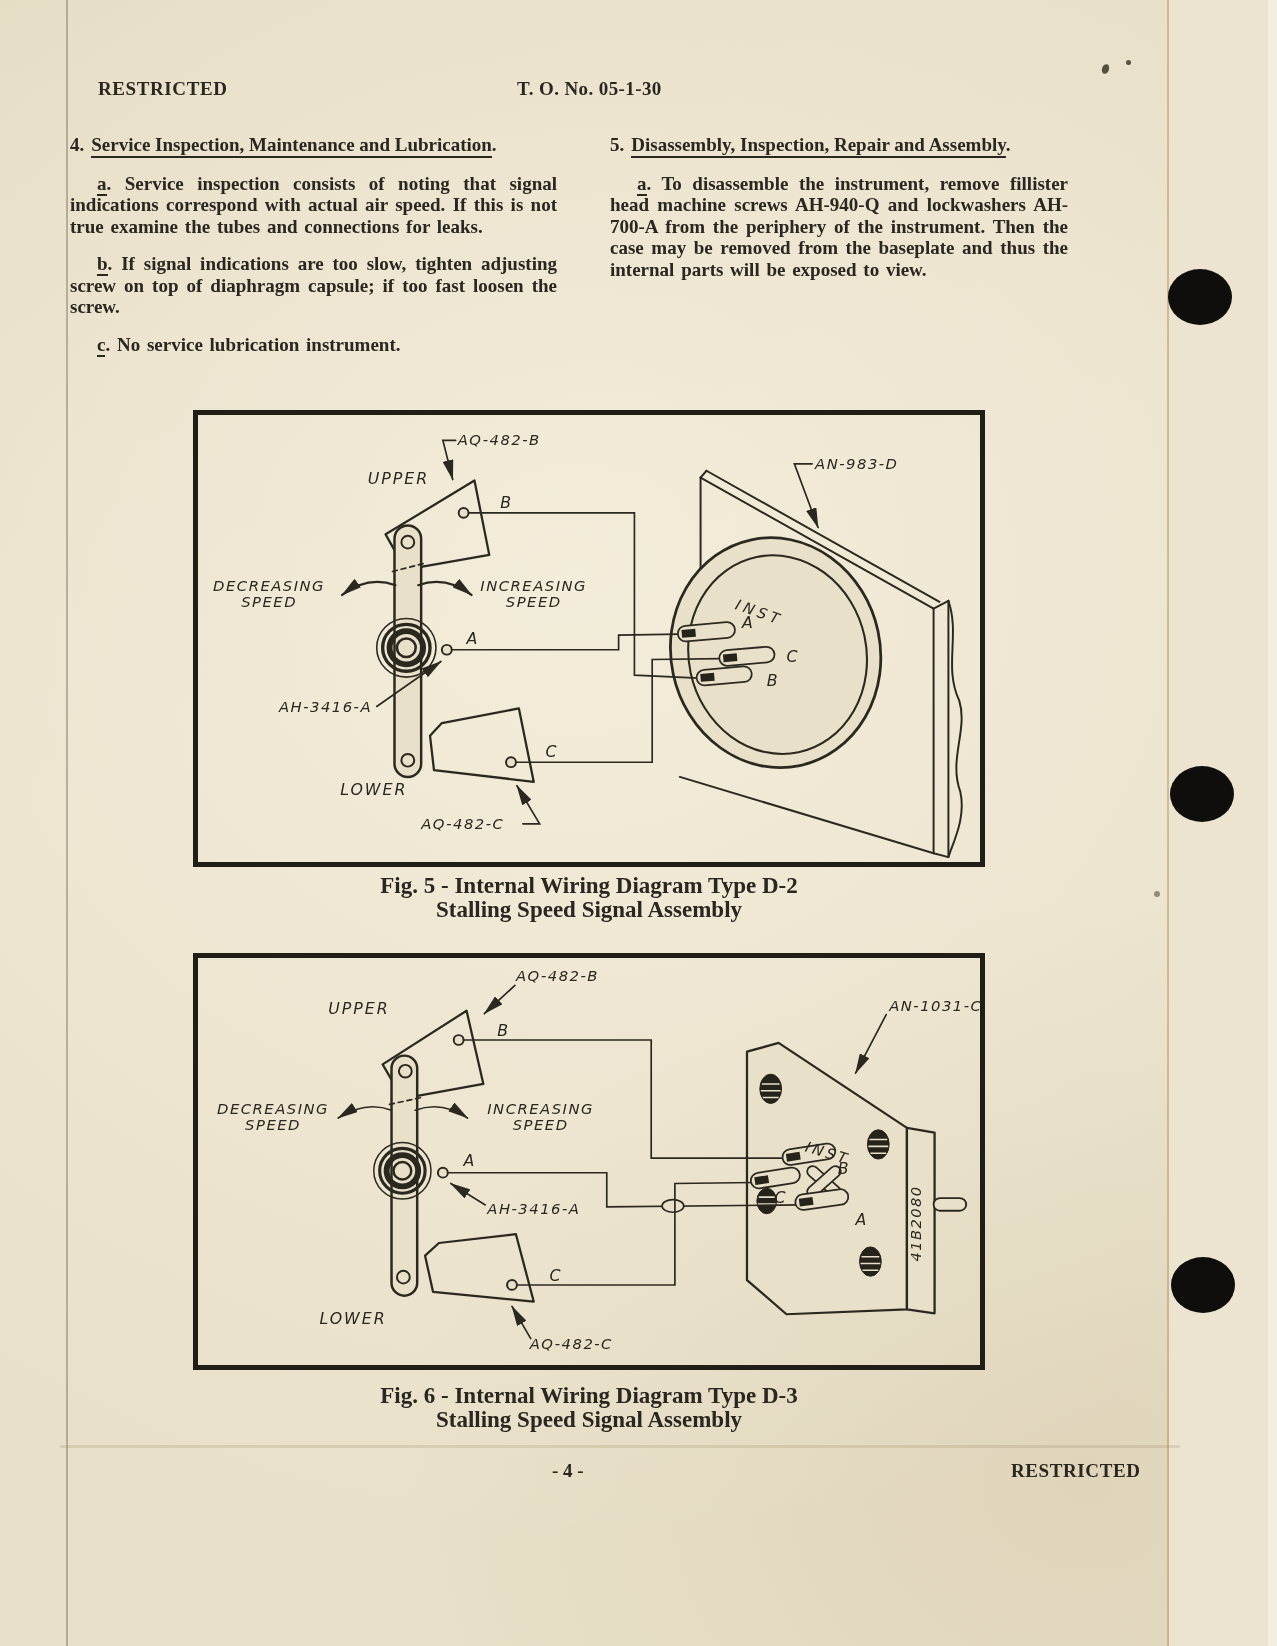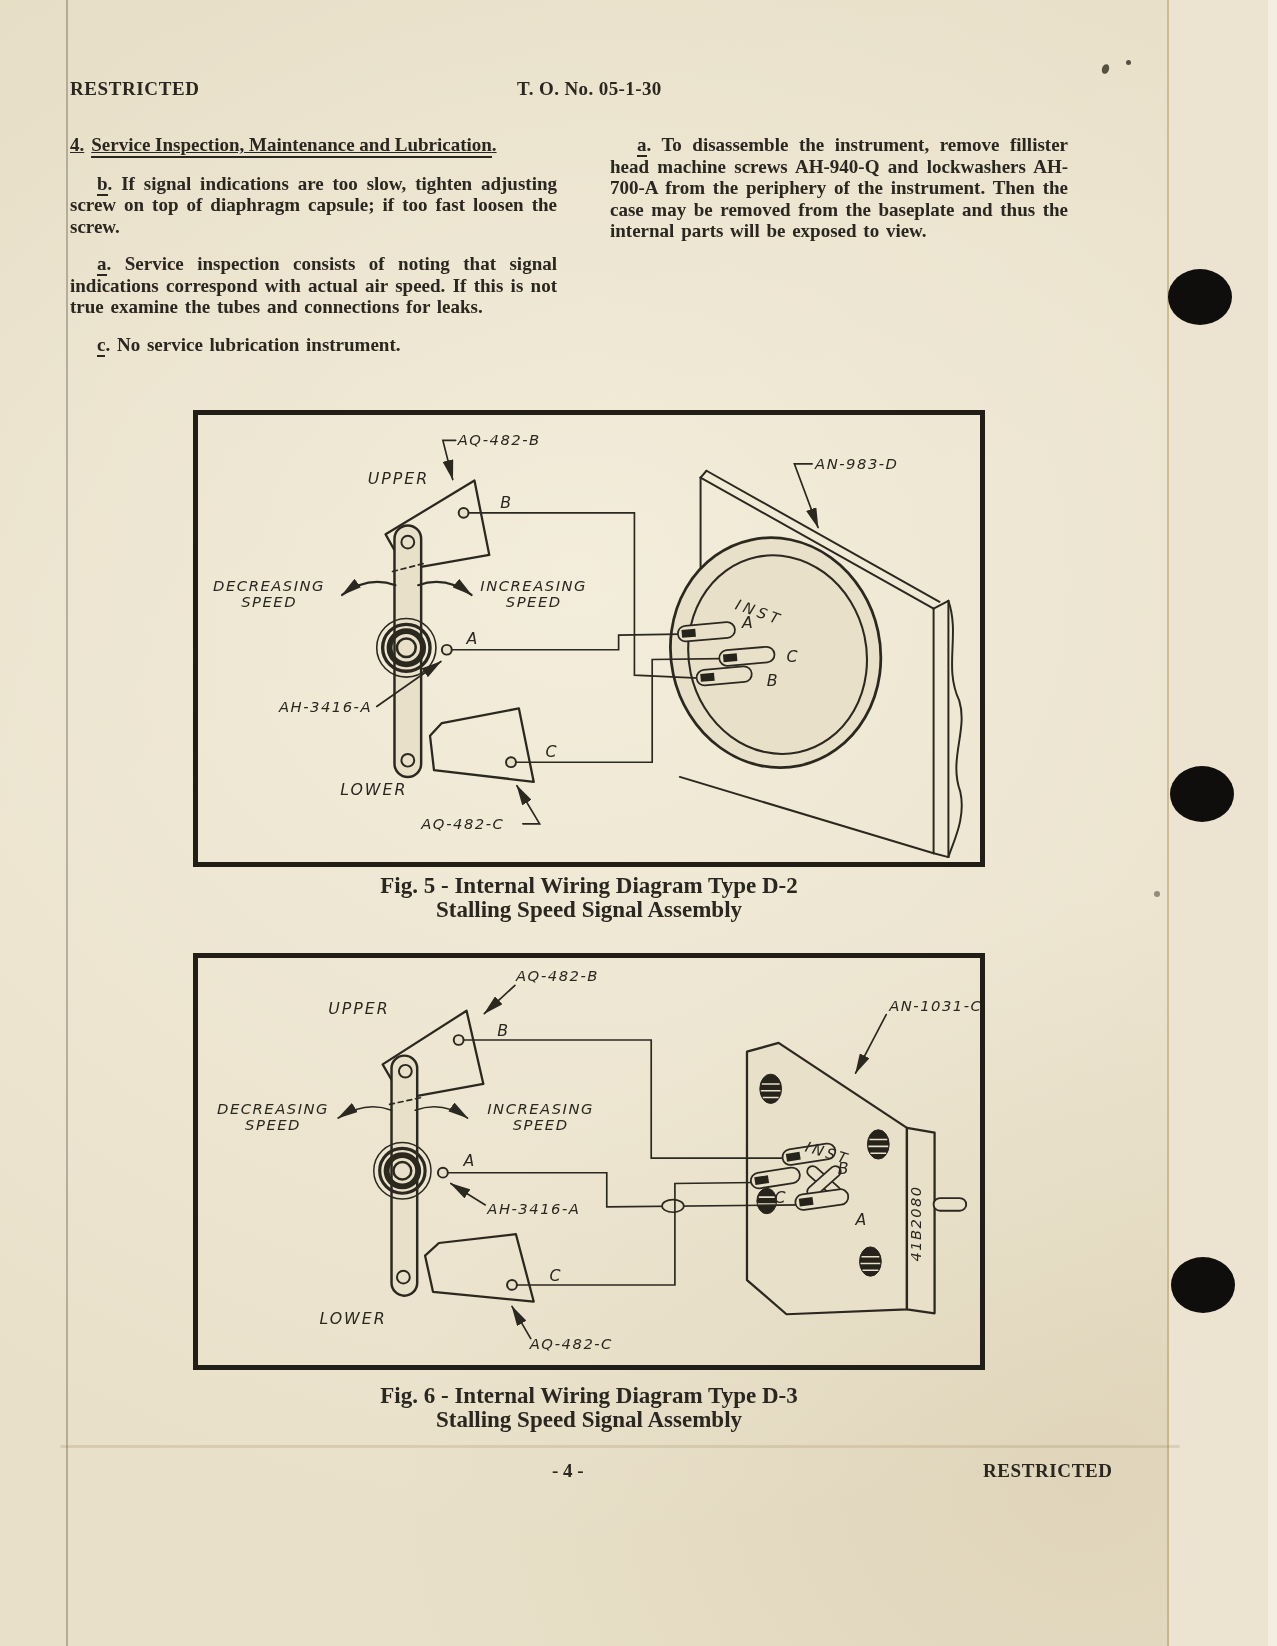--- a/index.html
+++ b/index.html
@@ -16,26 +16,26 @@
   .abs{position:absolute;}
   
   .edge-left{left:66px;top:0;width:2px;height:1646px;background:rgba(95,88,74,0.38);}
   .edge-right-line{left:1167px;top:0;width:2px;height:1646px;background:rgba(178,156,95,0.55);}
   .edge-right-strip{left:1169px;top:0;width:108px;height:1646px;background:#ece4d1;}
   .edge-right-white{left:1268px;top:0;width:9px;height:1646px;background:#f3eedf;}
   .crease{left:60px;top:1445px;width:1120px;height:3px;background:rgba(140,118,66,0.18);border-radius:2px;}
   .punch{width:64px;height:56px;background:#0f0e0c;border-radius:50%;}
   .speck{background:#55503f;border-radius:50%;}
   
-  .classif{font-weight:bold;font-size:19px;letter-spacing:0.6px;}
+  .classif{font-weight:bold;font-size:19px;letter-spacing:0.6px;margin-left:28px;}
   .docnum{font-weight:bold;font-size:19px;letter-spacing:0.4px;}
   .pgnum{font-weight:bold;font-size:19px;}
   
   .col{line-height:21.5px;font-size:19px;font-weight:bold;text-align:justify;}
-  .heading{margin:0 0 17px 0;font-size:19px;white-space:nowrap;text-decoration:underline;}
+  .heading{margin:0 0 17px 0;font-size:19px;white-space:nowrap;}
   .hnum{margin-right:7px;}
   .hunder{border-bottom:2px solid #2a2620;padding-bottom:1px;}
   .body-para{margin:0 0 16px 0;text-indent:27px;word-spacing:2px;}
   .plabel{border-bottom:2px solid #2a2620;}
   
   .figbox{border:5px solid #211e17;box-sizing:border-box;background:transparent;}
   .figcap{text-align:center;font-weight:bold;font-size:23px;line-height:24px;}
   
   .ln{fill:none;stroke:#2b2820;stroke-width:2;stroke-linecap:round;stroke-linejoin:round;}
   .lnthin{fill:none;stroke:#2b2820;stroke-width:1.7;stroke-linecap:round;}
@@ -59,26 +59,27 @@
 <div class="abs punch" style="left:1171px;top:1257px;"></div>
 <div class="abs speck" style="left:1102px;top:64px;width:7px;height:10px;transform:rotate(20deg);"></div>
 <div class="abs speck" style="left:1126px;top:60px;width:5px;height:5px;"></div>
 <div class="abs speck" style="left:1154px;top:891px;width:6px;height:6px;opacity:0.6;"></div>
 
 <div class="abs classif" style="left:70px;top:78px;">RESTRICTED</div>
 <div class="abs docnum" style="left:517px;top:78px;">T. O. No. 05-1-30</div>
 
 <div class="abs col" style="left:70px;top:134px;width:487px;">
   <p class="heading"><span class="hnum">4.</span><span class="hunder">Service Inspection, Maintenance and Lubrication</span><span>.</span></p>
+  <p class="body-para"><span class="plabel">a</span><span>. Service inspection consists of noting that signal indications correspond with actual air speed. If this is not true examine the tubes and connections for leaks.</span></p>
   <p class="body-para"><span class="plabel">b</span><span>. If signal indications are too slow, tighten adjusting screw on top of diaphragm capsule; if too fast loosen the screw.</span></p>
-  <p class="body-para"><span class="plabel">a</span><span>. Service inspection consists of noting that signal indications correspond with actual air speed. If this is not true examine the tubes and connections for leaks.</span></p>
   <p class="body-para"><span class="plabel">c</span><span>. No service lubrication instrument.</span></p>
 </div>
 
 <div class="abs col" style="left:610px;top:134px;width:458px;">
+  <p class="heading"><span class="hnum">5.</span><span class="hunder">Disassembly, Inspection, Repair and Assembly</span><span>.</span></p>
   <p class="body-para"><span class="plabel">a</span><span>. To disassemble the instrument, remove fillister head machine screws AH-940-Q and lockwashers AH-700-A from the periphery of the instrument. Then the case may be removed from the baseplate and thus the internal parts will be exposed to view.</span></p>
 </div>
 
 <div class="abs figbox" style="left:193px;top:410px;width:792px;height:457px;">
 <svg width="782" height="447" viewBox="0 0 792 457" preserveAspectRatio="none">
   <defs>
     <marker id="ar5" markerUnits="userSpaceOnUse" markerWidth="22" markerHeight="11" refX="20" refY="5.5" orient="auto">
       <path d="M0,0 L21,5.5 L0,11 Z" fill="#2b2820"></path>
     </marker>
   </defs>

